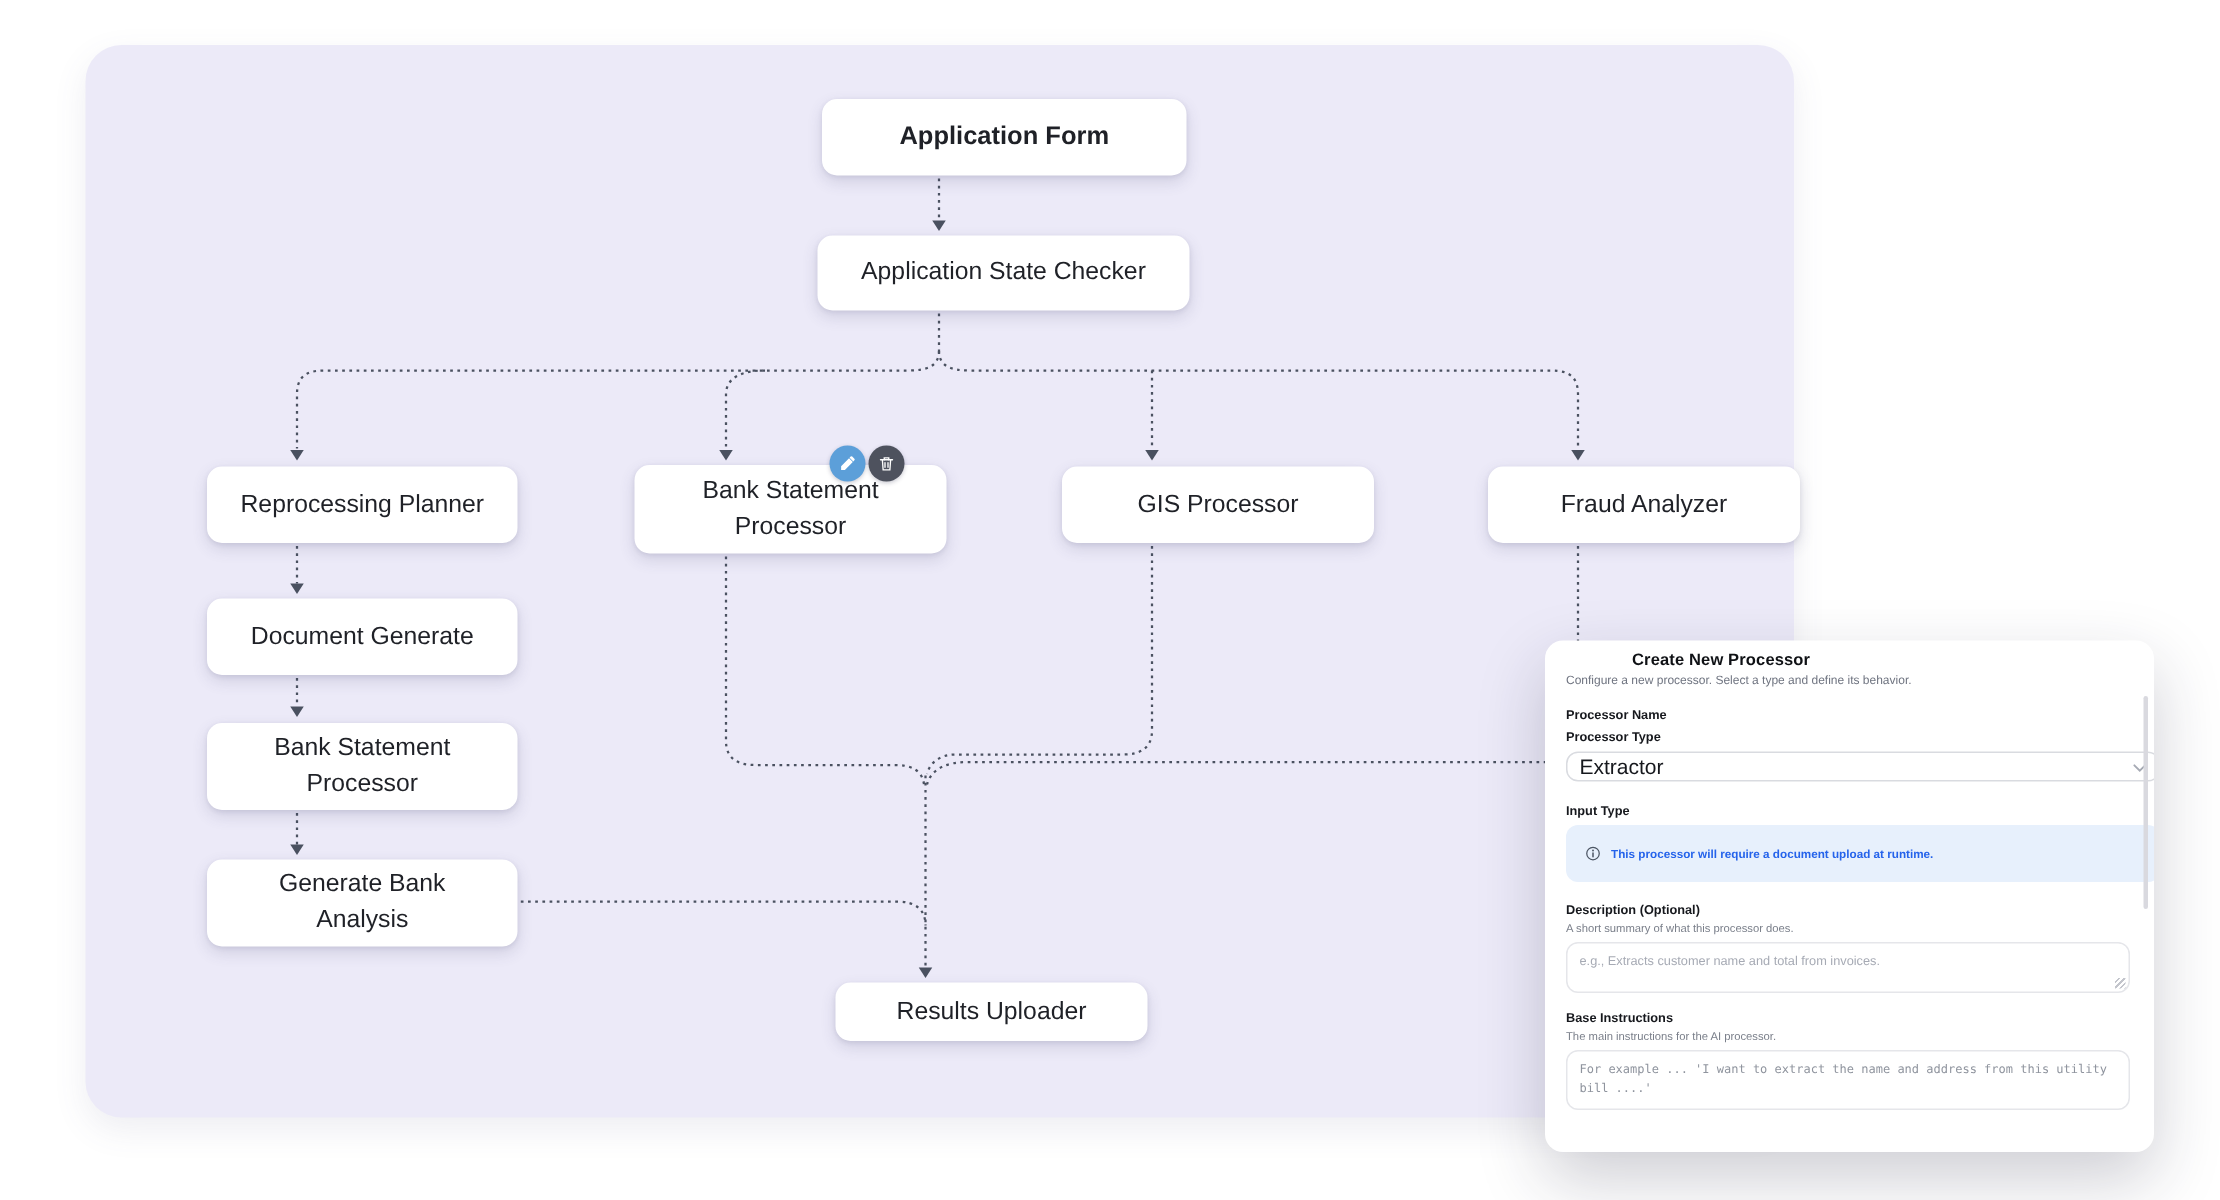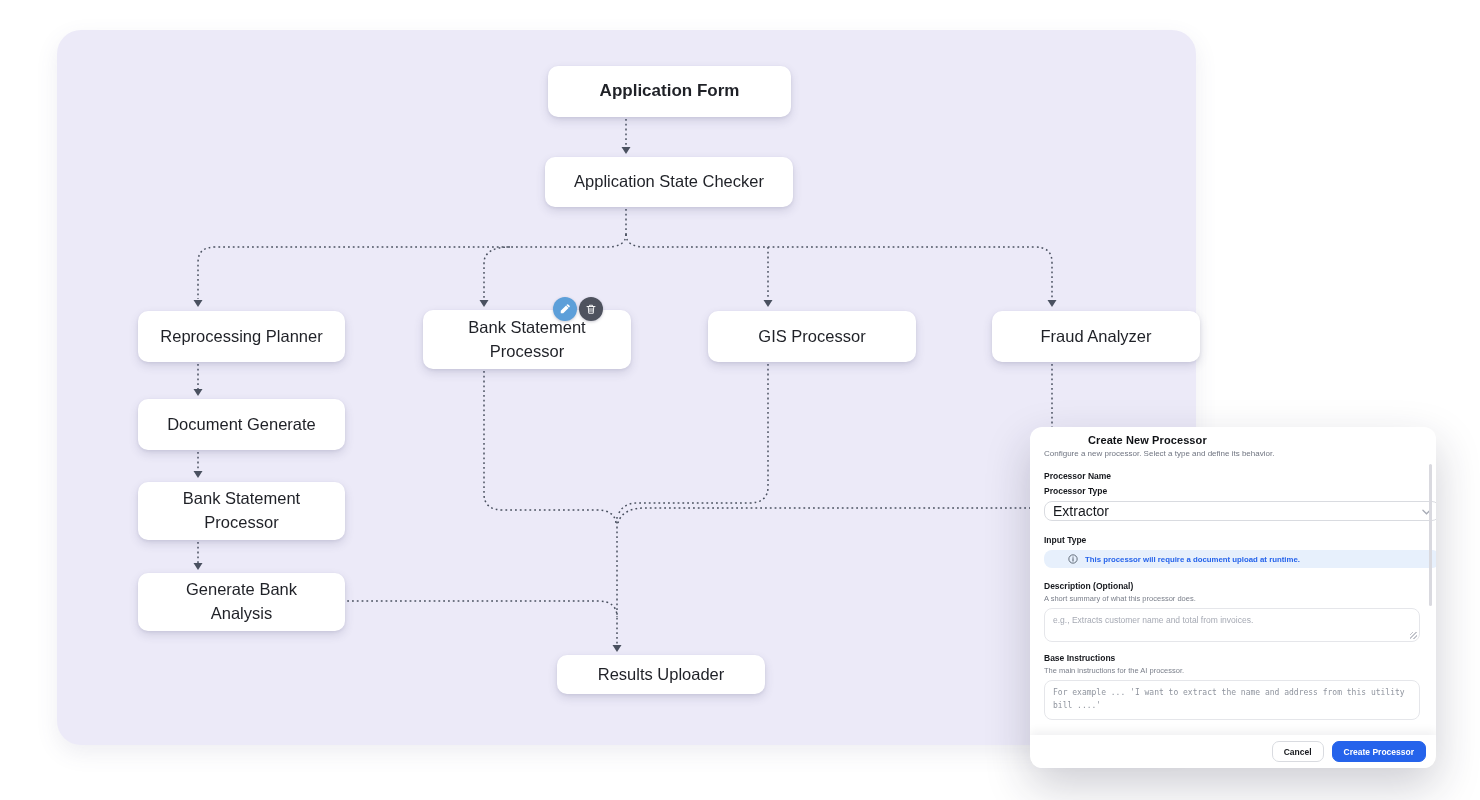--- a/index.html
+++ b/index.html
@@ -50,22 +50,22 @@
   .text-input { display:block; width:100%; height:20px; border:1.6px solid #43464f; border-radius:8px;
                 padding:0 8px; font-size:8.5px; font-family:"Liberation Sans",sans-serif; color:#16181d;
                 outline:none; margin-bottom:11px; background:#fff; }
   .text-input::placeholder { color:#a6aab4; }
 
   .select { position:relative; width:396px; height:20px; border:1px solid #d9dbe0; border-radius:8px;
             display:flex; align-items:center; padding:0 8px; font-size:14px; color:#16181d;
             background:#fff; margin-bottom:14px; cursor:pointer; }
   .select .chev { position:absolute; right:8px; top:7px; }
 
-  .info-banner { width:396px; height:18px; background:#E7F0FC; border-radius:8px;
-                 display:flex; align-items:center; gap:7px; padding:0 24px; margin-bottom:13px; }
+  .info-banner { width:396px; height:38px; background:#E7F0FC; border-radius:8px;
+                 display:flex; align-items:center; gap:7px; padding:0 13px; margin-bottom:13px; }
   .info-banner .txt { font-size:7.8px; font-weight:600; color:#2563EB; }
 
   textarea { display:block; width:100%; border:1px solid #e5e6ea; border-radius:8px; resize:none;
              padding:6px 8px; outline:none; background:#fff; }
   textarea::placeholder { color:#a6aab4; }
   .desc-area { height:34px; font-size:8.5px; font-family:"Liberation Sans",sans-serif; margin-bottom:11px; position:relative; }
   .desc-wrap { position:relative; margin-bottom:11px; }
   .desc-wrap textarea { margin-bottom:0; }
   .resize-handle { position:absolute; right:3px; bottom:3px; width:7px; height:7px;
                    background:repeating-linear-gradient(135deg, transparent 0 1.6px, #c3c5cc 1.6px 2.6px);
@@ -201,19 +201,15 @@
         <span class="resize-handle"></span>
       </div>
 
       <div class="f-label">Base Instructions</div>
       <div class="f-hint">The main instructions for the AI processor.</div>
       <textarea class="mono-area" placeholder="For example ... 'I want to extract the name and address from this utility bill ....'" style=""></textarea>
     </div>
 
     <span class="scroll-thumb"></span>
 
-    <div class="panel-footer">
-      <button class="btn btn-cancel">Cancel</button>
-      <button class="btn btn-create">Create Processor</button>
-    </div>
   </div>
 
 </div>
 
 </body></html>

